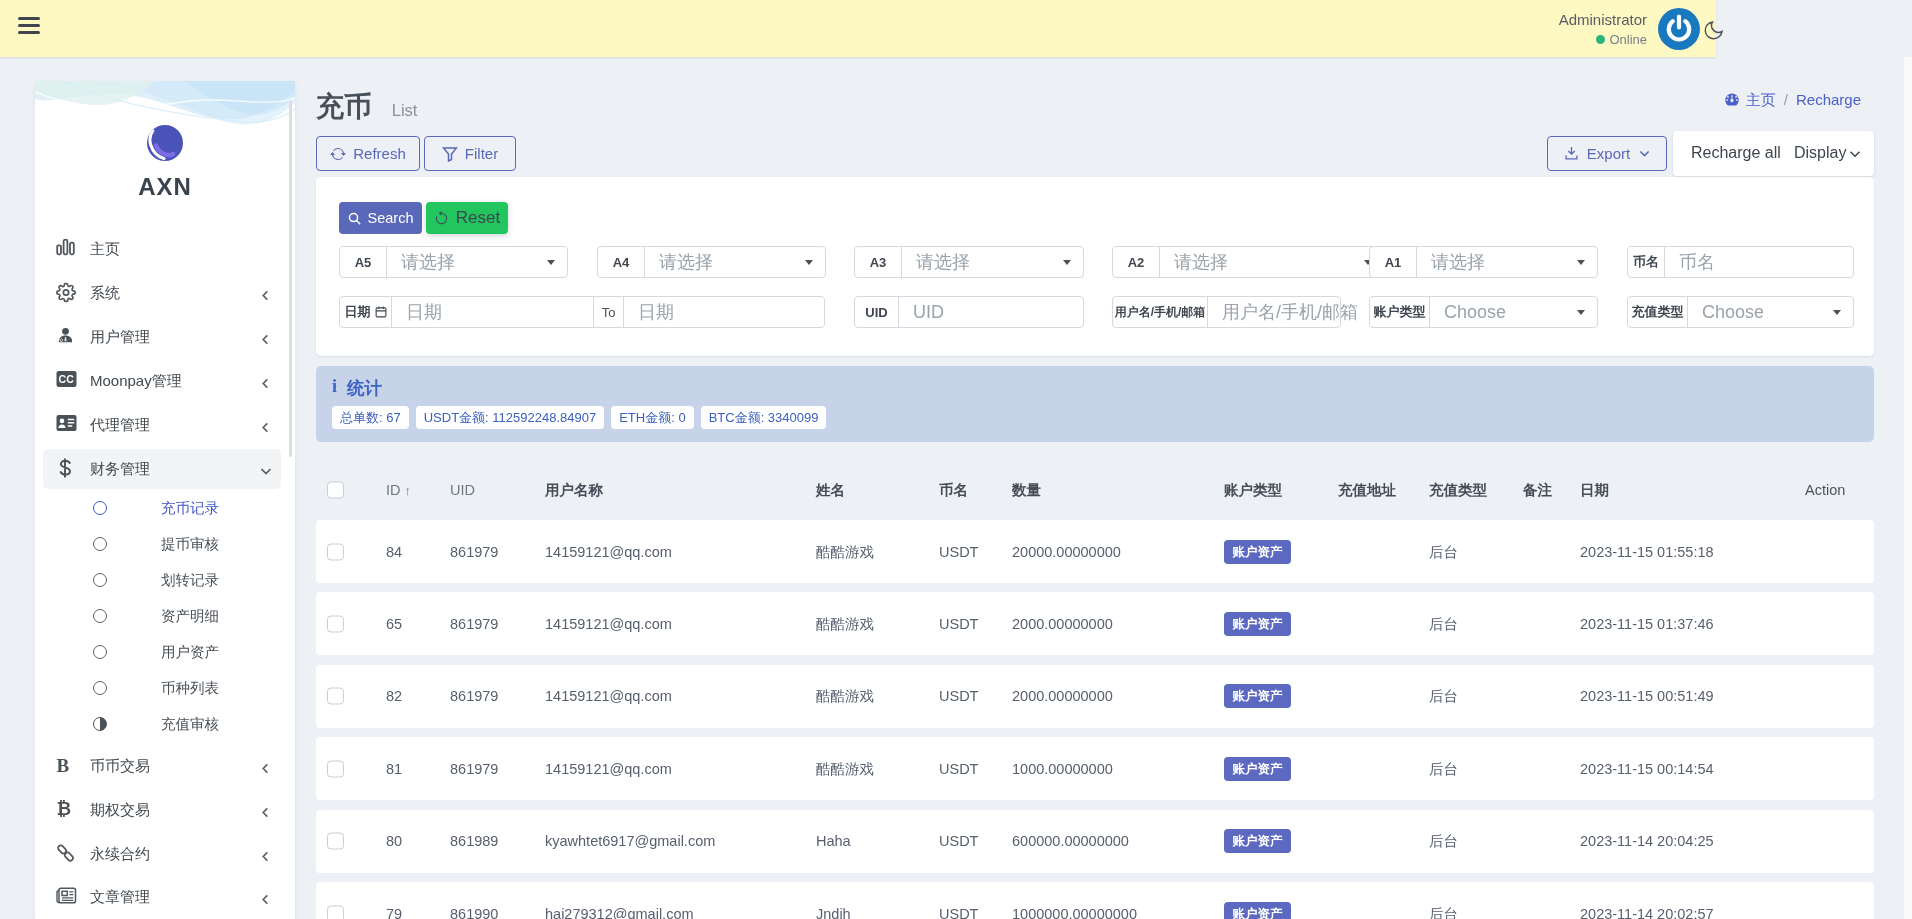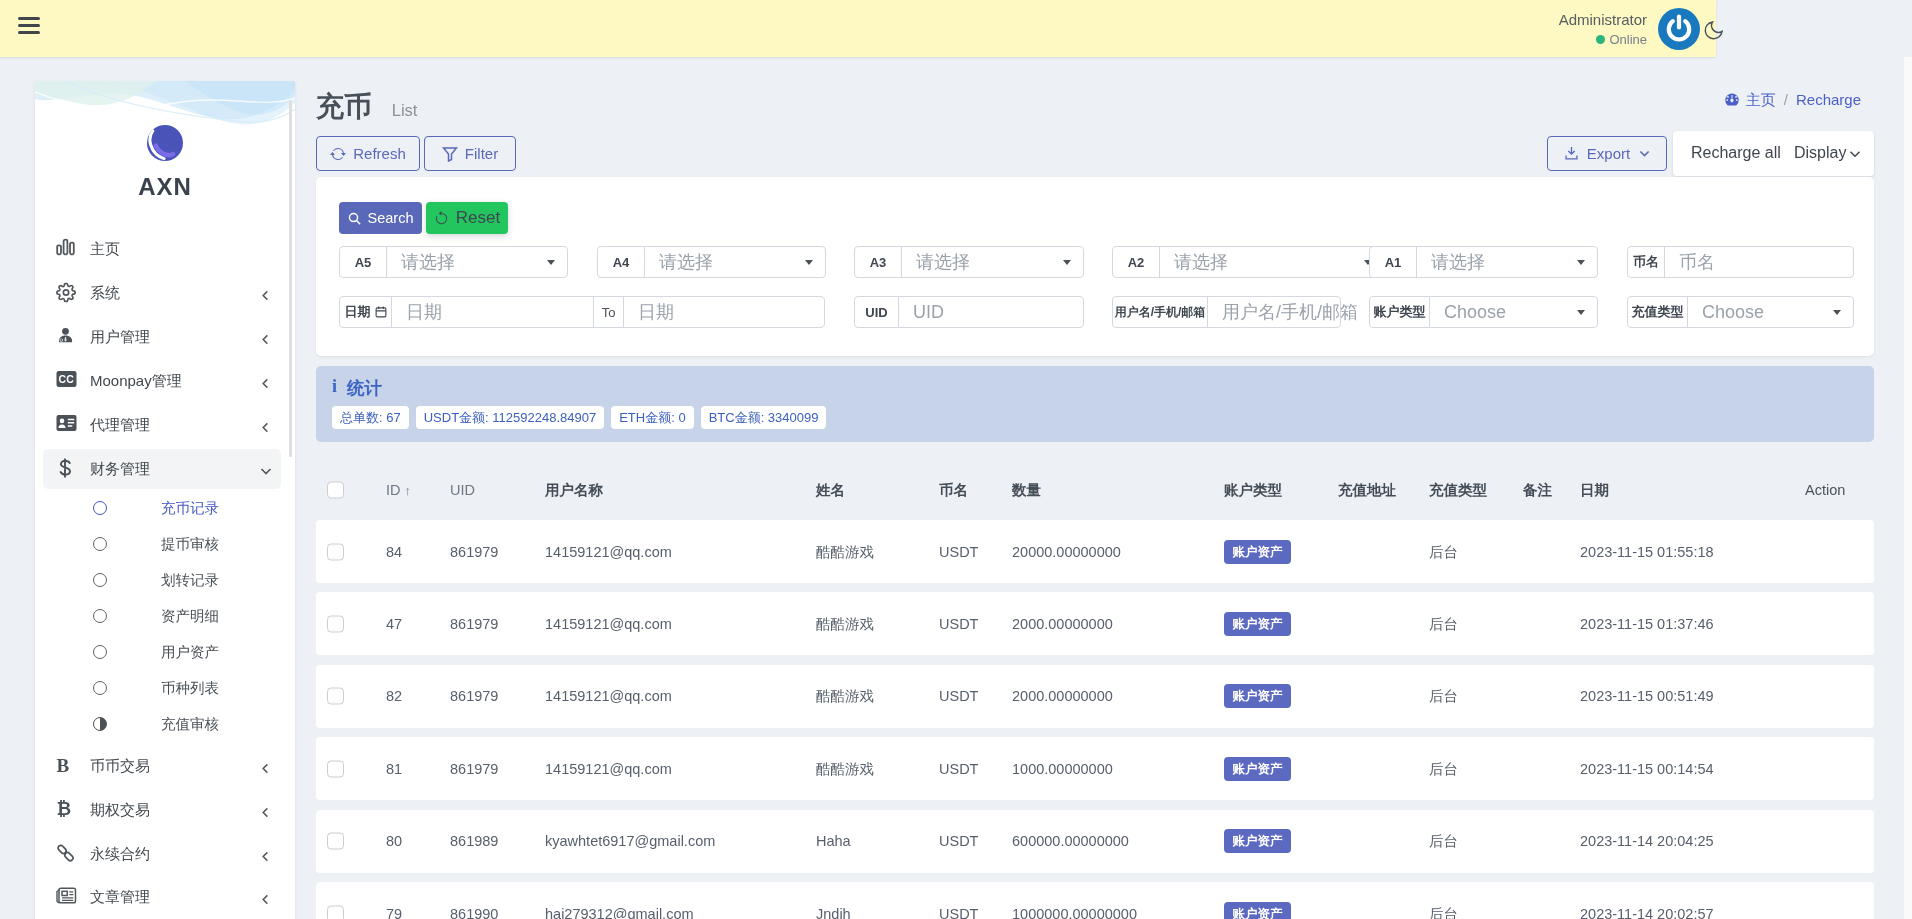--- a/index.html
+++ b/index.html
@@ -394,21 +394,21 @@
     <span class="cell" style="left:229px;">14159121@qq.com</span>
     <span class="cell" style="left:500px;">酷酷游戏</span>
     <span class="cell" style="left:623px;">USDT</span>
     <span class="cell" style="left:696px;">20000.00000000</span>
     <span class="cell" style="left:908px;"><span class="badge">账户资产</span></span>
     <span class="cell" style="left:1113px;">后台</span>
     <span class="cell" style="left:1264px;">2023-11-15 01:55:18</span>
   </div>
       <div class="trow" style="top:511.4px;">
     <span class="cb"></span>
-    <span class="cell" style="left:70px;">47</span>
+    <span class="cell" style="left:70px;">65</span>
     <span class="cell" style="left:134px;">861979</span>
     <span class="cell" style="left:229px;">14159121@qq.com</span>
     <span class="cell" style="left:500px;">酷酷游戏</span>
     <span class="cell" style="left:623px;">USDT</span>
     <span class="cell" style="left:696px;">2000.00000000</span>
     <span class="cell" style="left:908px;"><span class="badge">账户资产</span></span>
     <span class="cell" style="left:1113px;">后台</span>
     <span class="cell" style="left:1264px;">2023-11-15 01:37:46</span>
   </div>
       <div class="trow" style="top:583.8px;">

